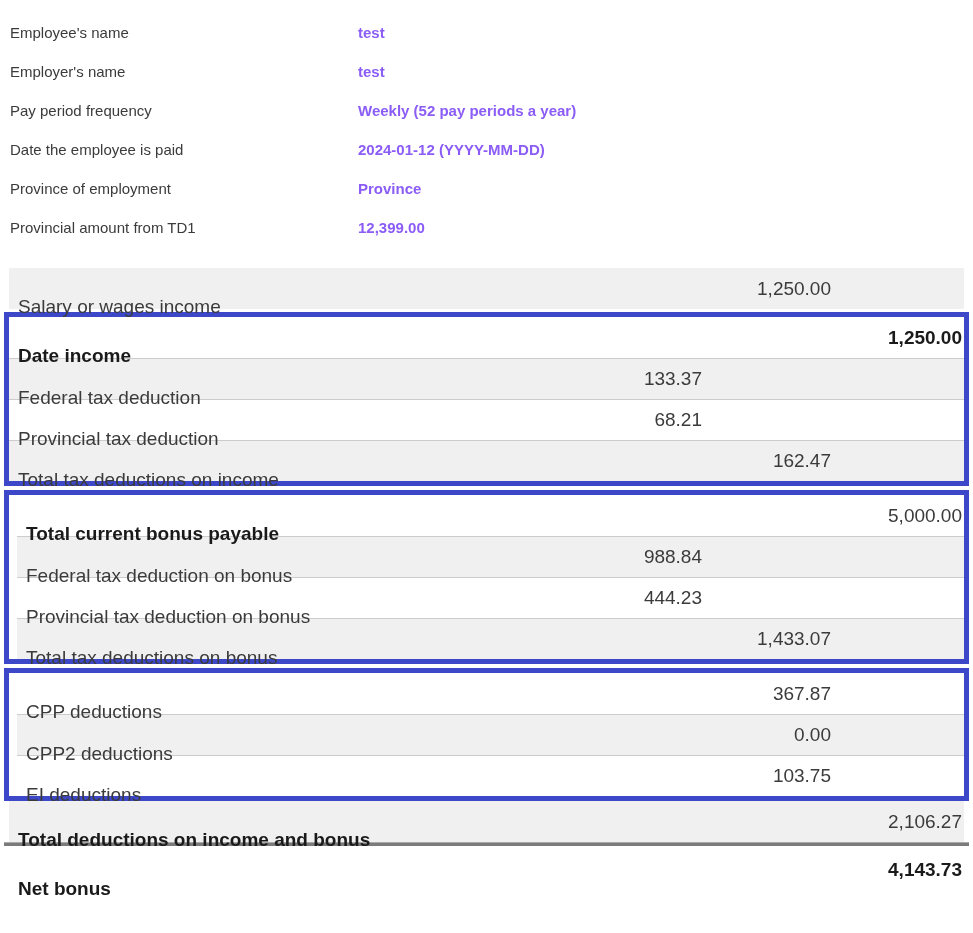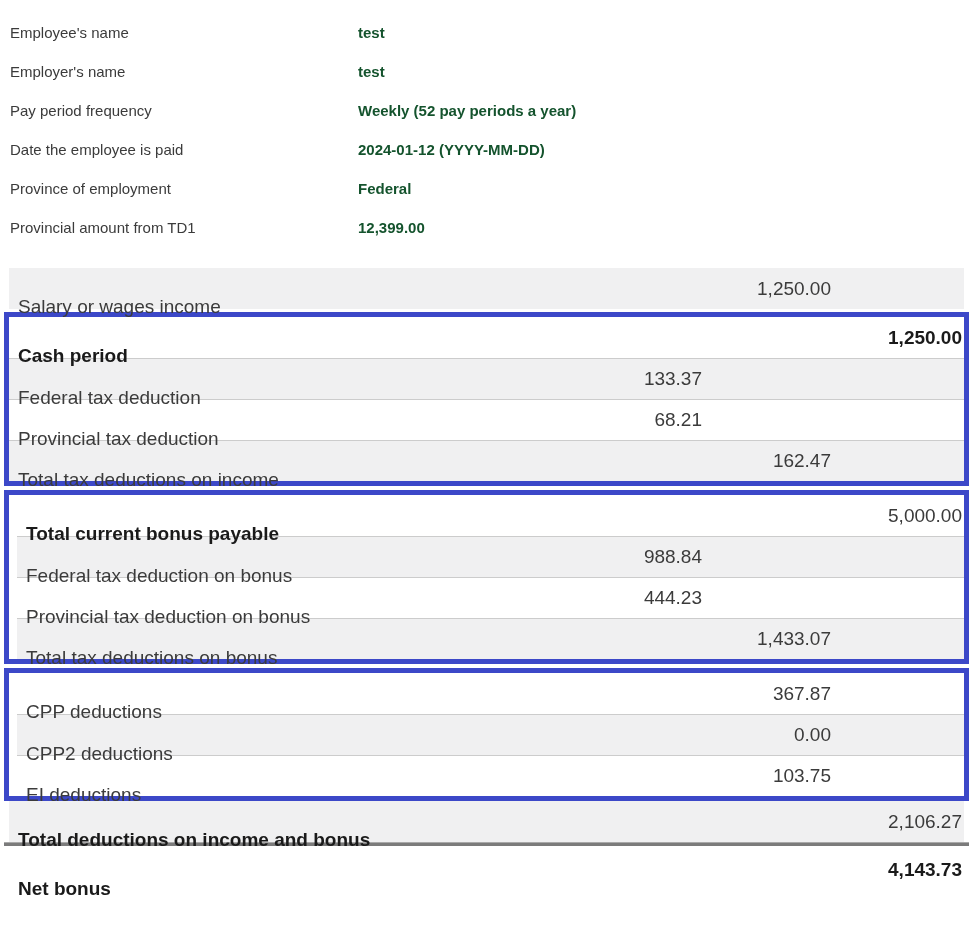--- a/index.html
+++ b/index.html
@@ -16,21 +16,21 @@
   
   .info { padding-left: 6px; margin-bottom: 21px; }
   .info-row {
     display: grid;
     grid-template-columns: 348px 1fr;
     height: 39px;
     align-items: center;
     font-size: 15px;
   }
   .info-label { color: #3b3b3b; }
-  .info-value { font-weight: bold; color: #14532d; }
+  .info-value { font-weight: bold; color: #8b5cf6; }
 
   
   .rtable { width: 965px; }
   .trow {
     display: grid;
     grid-template-columns: 1fr 129px 129px 131px;
     height: 41px;
     align-items: center;
     font-size: 19px;
     background: #ffffff;
@@ -71,42 +71,42 @@
     <div class="info-row">
       <span class="info-label">Pay period frequency</span>
       <span class="info-value">Weekly (52 pay periods a year)</span>
     </div>
     <div class="info-row">
       <span class="info-label">Date the employee is paid</span>
       <span class="info-value">2024-01-12 (YYYY-MM-DD)</span>
     </div>
     <div class="info-row">
       <span class="info-label">Province of employment</span>
-      <span class="info-value">Federal</span>
+      <span class="info-value">Province</span>
     </div>
     <div class="info-row">
       <span class="info-label">Provincial amount from TD1</span>
       <span class="info-value">12,399.00</span>
     </div>
   </section>
 
   <section class="rtable">
 
     <div class="plain">
       <div class="trow shade">
         <span class="tlabel">Salary or wages income</span>
         <span class="num"></span>
         <span class="num">1,250.00</span>
         <span class="num"></span>
       </div>
     </div>
 
     <div class="hbox">
       <div class="trow bold-label bold-value">
-        <span class="tlabel">Cash period</span>
+        <span class="tlabel">Date income</span>
         <span class="num"></span>
         <span class="num"></span>
         <span class="num">1,250.00</span>
       </div>
       <div class="trow shade">
         <span class="tlabel">Federal tax deduction</span>
         <span class="num">133.37</span>
         <span class="num"></span>
         <span class="num"></span>
       </div>

